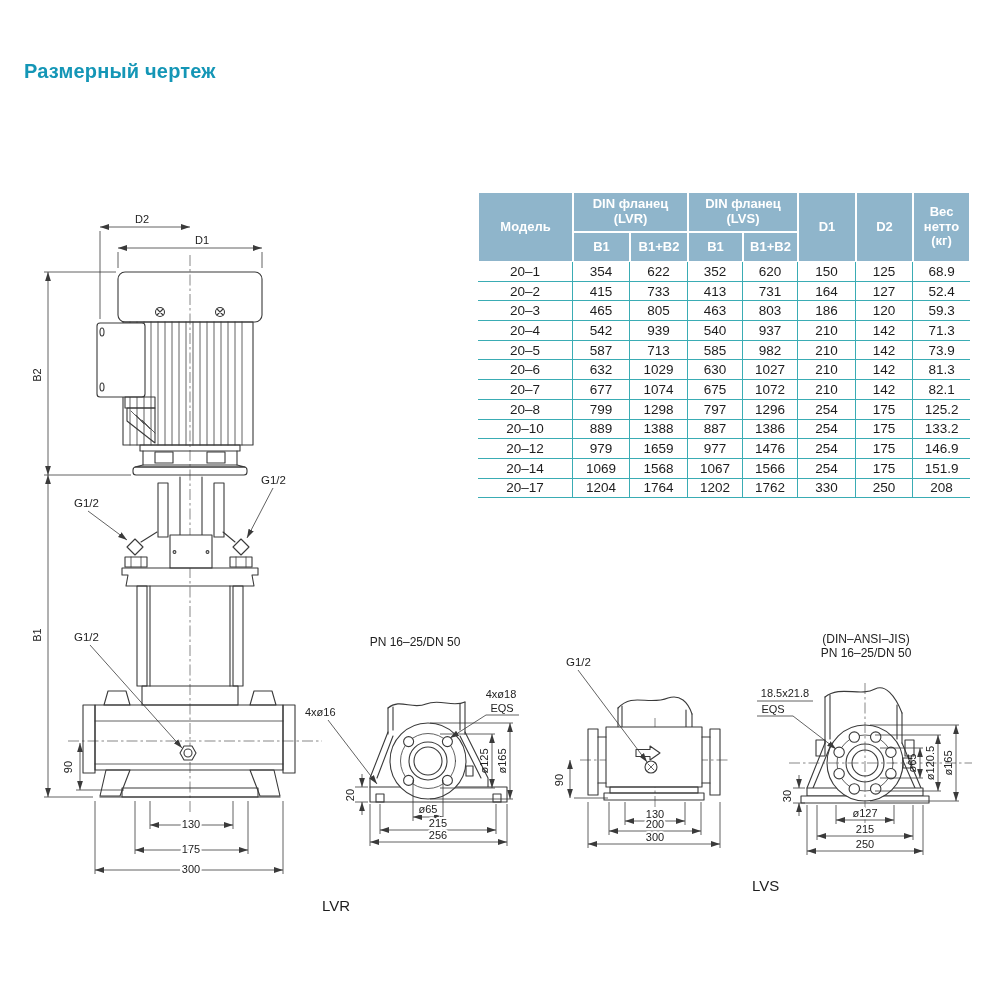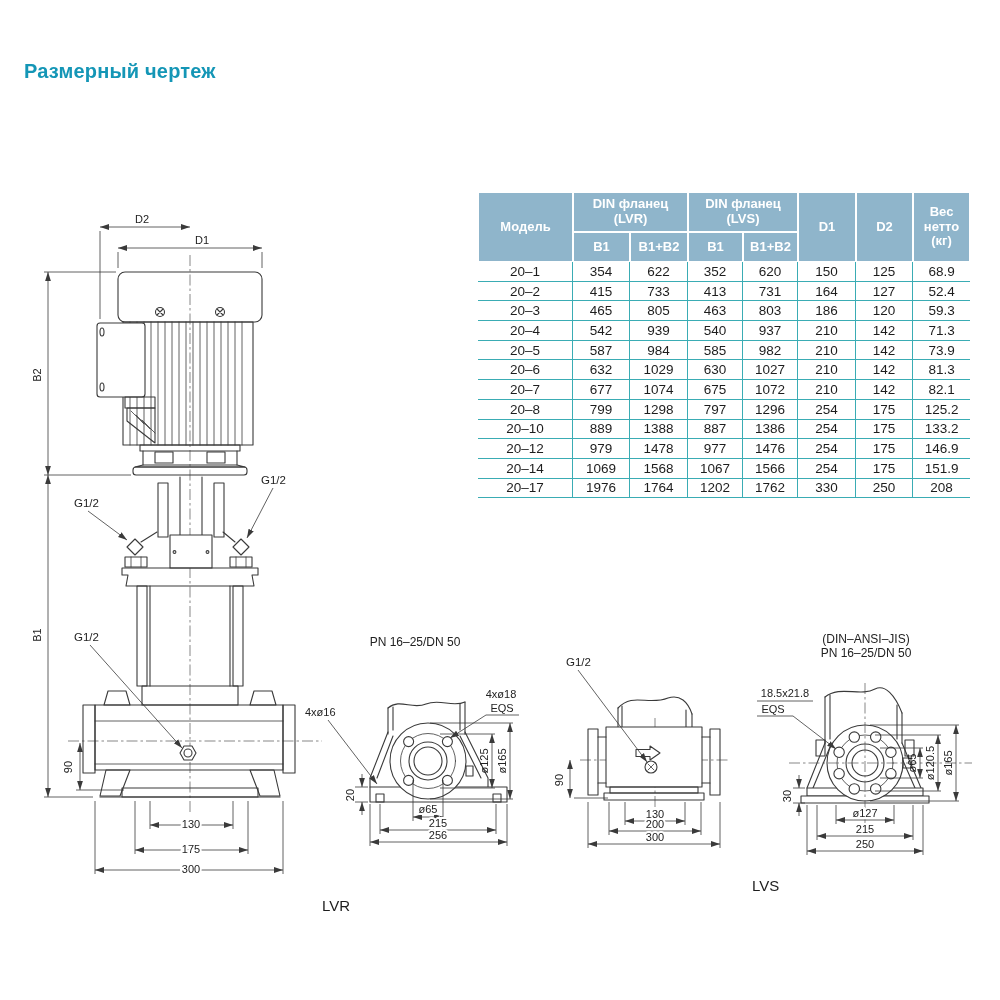--- a/index.html
+++ b/index.html
@@ -102,21 +102,21 @@
           <td>939</td>
           <td>540</td>
           <td>937</td>
           <td>210</td>
           <td>142</td>
           <td>71.3</td>
         </tr>
         <tr>
           <td>20–5</td>
           <td>587</td>
-          <td>984</td>
+          <td>713</td>
           <td>585</td>
           <td>982</td>
           <td>210</td>
           <td>142</td>
           <td>73.9</td>
         </tr>
         <tr>
           <td>20–6</td>
           <td>632</td>
           <td>1029</td>
@@ -152,40 +152,40 @@
           <td>1388</td>
           <td>887</td>
           <td>1386</td>
           <td>254</td>
           <td>175</td>
           <td>133.2</td>
         </tr>
         <tr>
           <td>20–12</td>
           <td>979</td>
-          <td>1478</td>
+          <td>1659</td>
           <td>977</td>
           <td>1476</td>
           <td>254</td>
           <td>175</td>
           <td>146.9</td>
         </tr>
         <tr>
           <td>20–14</td>
           <td>1069</td>
           <td>1568</td>
           <td>1067</td>
           <td>1566</td>
           <td>254</td>
           <td>175</td>
           <td>151.9</td>
         </tr>
         <tr>
           <td>20–17</td>
-          <td>1976</td>
+          <td>1204</td>
           <td>1764</td>
           <td>1202</td>
           <td>1762</td>
           <td>330</td>
           <td>250</td>
           <td>208</td>
         </tr>
       </tbody>
   </table>
 

